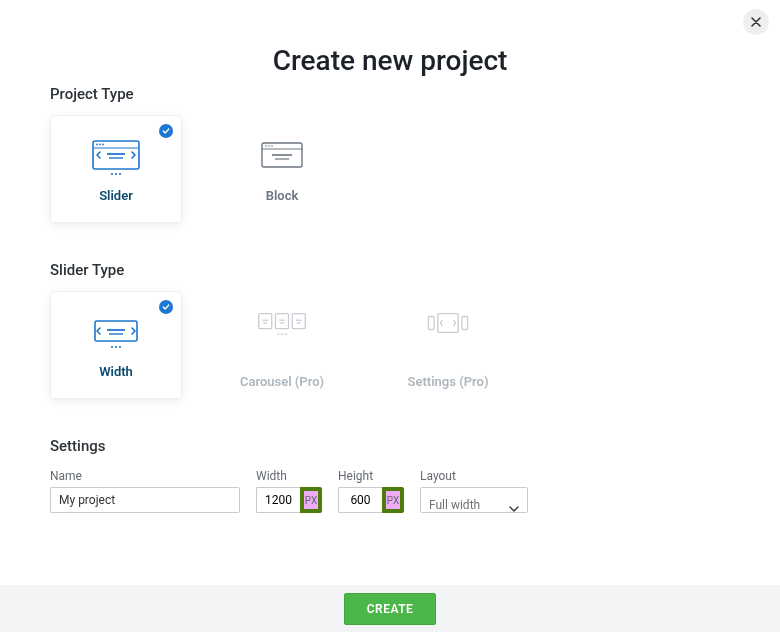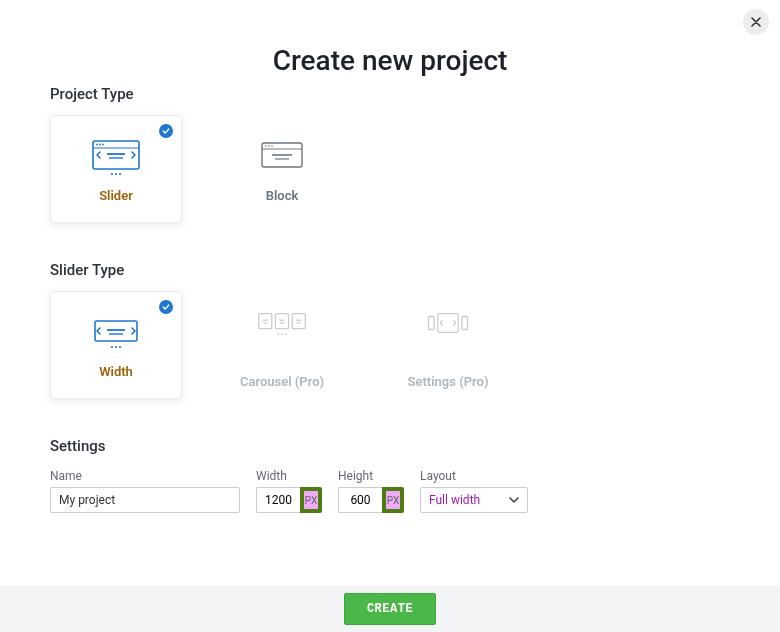--- a/index.html
+++ b/index.html
@@ -9,33 +9,33 @@
   h1.title { text-align: center; font-size: 28px; font-weight: 500; color: #1d2129; margin-bottom: 8px; }
   .section-title { font-size: 15px; font-weight: 500; color: #2c3238; margin-bottom: 12px; }
   .card-row { display: flex; gap: 34px; margin-bottom: 38px; }
   .card { width: 132px; height: 108px; border-radius: 4px; position: relative; display: flex; flex-direction: column; align-items: center; justify-content: center; cursor: pointer; }
   .card.selected { background: #fff; box-shadow: 0 2px 10px rgba(0,0,0,0.08); border: 1px solid #eceef0; }
   .card.disabled { cursor: default; }
   .check-badge { position: absolute; top: 8px; right: 8px; width: 14px; height: 14px; border-radius: 50%; background: #1e77d0; display: flex; align-items: center; justify-content: center; }
   .check-badge svg { width: 8px; height: 8px; display:block; }
   .card-icon { width: 54px; height: 42px; display:flex; align-items:center; justify-content:center; }
   .card-label { margin-top: 10px; font-size: 13px; font-weight: 600; color: #6c7680; }
-  .card.selected .card-label { color: #a16207; }
+  .card.selected .card-label { color: #0c4a6e; }
   .card.disabled .card-label { color: #aeb6be; margin-top: 30px; }
   .settings-row { display: flex; gap: 16px; margin-top: 14px; }
   .field { display: flex; flex-direction: column; }
   .field-label { font-size: 12px; color: #656a70; margin-bottom: 4px; }
   .text-input { border: 1px solid #c6ccd2; border-radius: 2px; height: 26px; padding: 0 8px; font-size: 12px; color: #333; background:#fff; width: 190px; }
   .numgroup { display: flex; }
   .num-input { border: 1px solid #c6ccd2; border-right: none; border-radius: 2px 0 0 2px; height: 26px; width: 44px; text-align: center; font-size: 12px; background:#fff; }
   .unit { background: #f0abfc; color: #666; font-size: 10px; display: flex; align-items: center; justify-content: center; width: 22px; height: 26px; border-radius: 0 2px 2px 0; border: 4px solid #4d7c0f; }
-  .select { border: 1px solid #c6ccd2; border-radius: 2px; height: 26px; width: 108px; padding: 0 8px; font-size: 12px; color:#a21caf; background:#fff; display:flex; align-items:center; justify-content:space-between; cursor:pointer; }
+  .select { border: 1px solid #c6ccd2; border-radius: 2px; height: 26px; width: 108px; padding: 0 8px; font-size: 12px; color:#737373; background:#fff; display:flex; align-items:flex-end; justify-content:space-between; cursor:pointer; }
   .select .chev { width:10px; }
   .bottom-bar { position: absolute; left:0; right:0; bottom:0; height: 47px; background: #f2f4f5; display:flex; align-items:center; justify-content:center; }
-  .create-btn { background: #4bb748; color:#fff; border:1px solid #3ea63c; font-size: 12px; font-weight: 600; letter-spacing: 0.5px; padding: 8px 22px; border-radius: 2px; cursor: pointer; font-family: Liberation Mono, monospace; }
+  .create-btn { background: #4bb748; color:#fff; border:1px solid #3ea63c; font-size: 12px; font-weight: 600; letter-spacing: 0.5px; padding: 8px 22px; border-radius: 2px; cursor: pointer; }
 </style>
 </head>
 <body>
 
 <div class="modal">
 
   <div class="close-btn">
     <svg width="10" height="10" viewBox="0 0 10 10">
         <path d="M1 1 L9 9 M9 1 L1 9" stroke="#333" stroke-width="1.6" stroke-linecap="round"></path>
       </svg>

